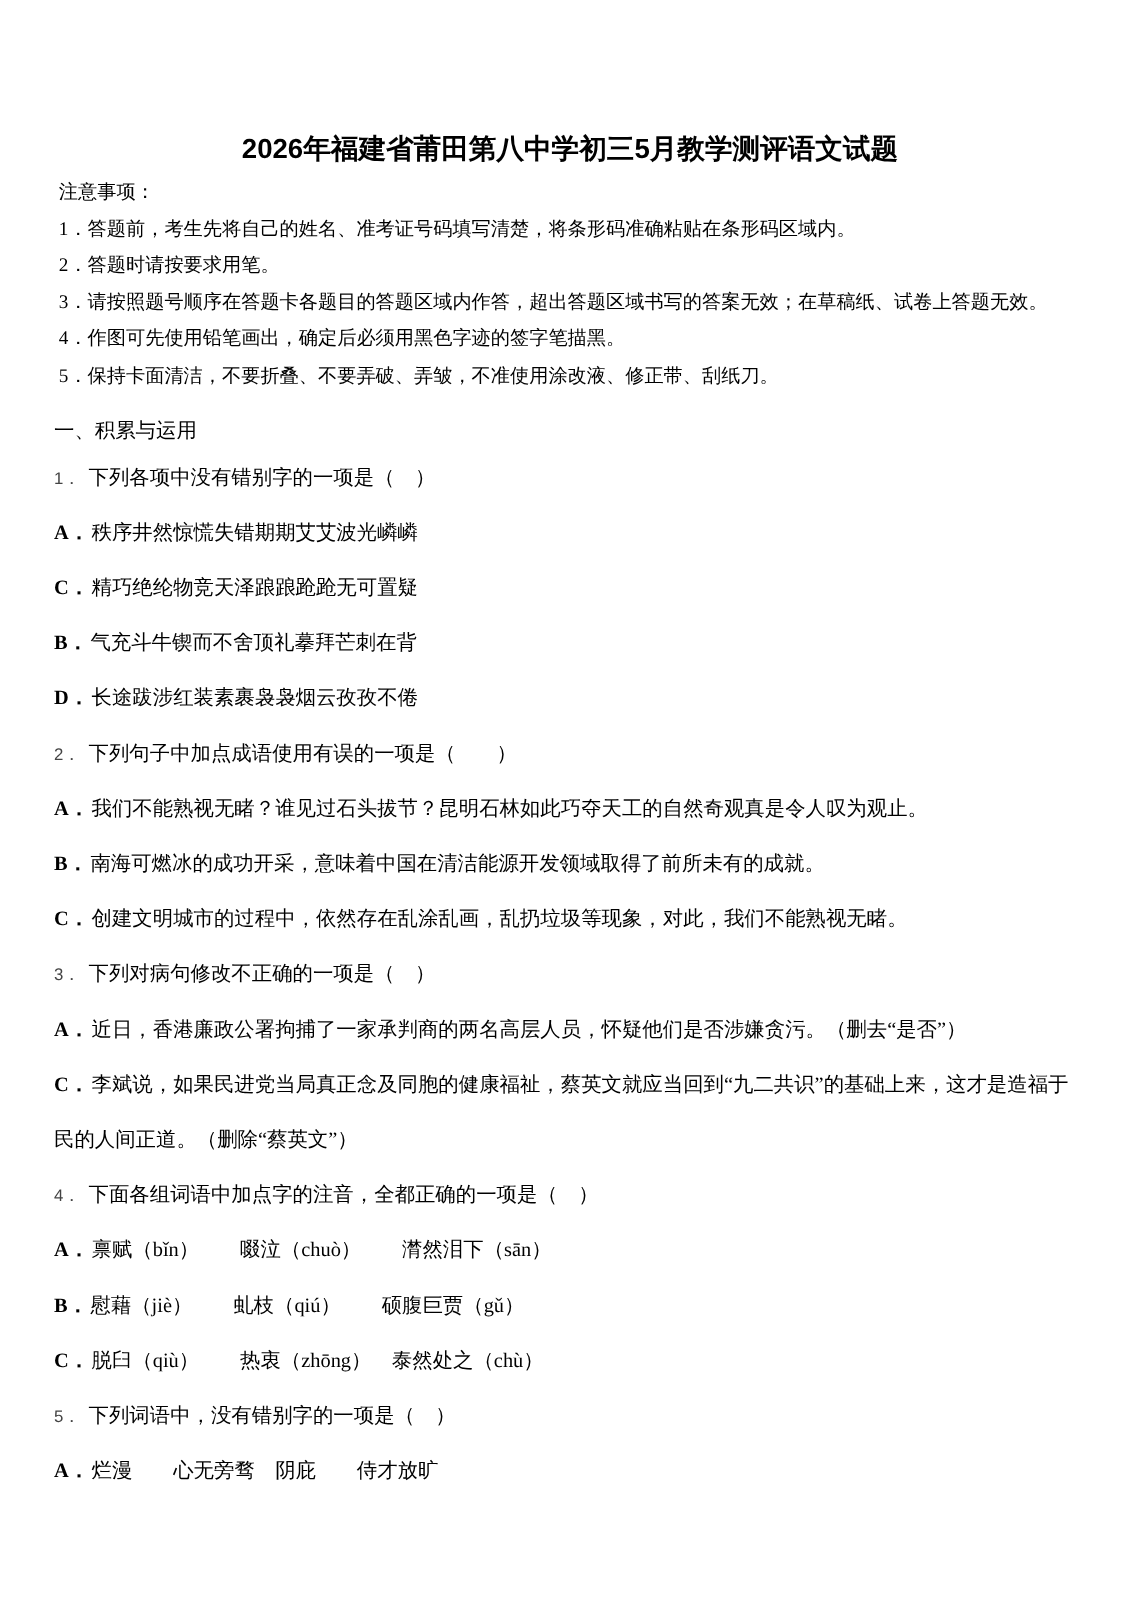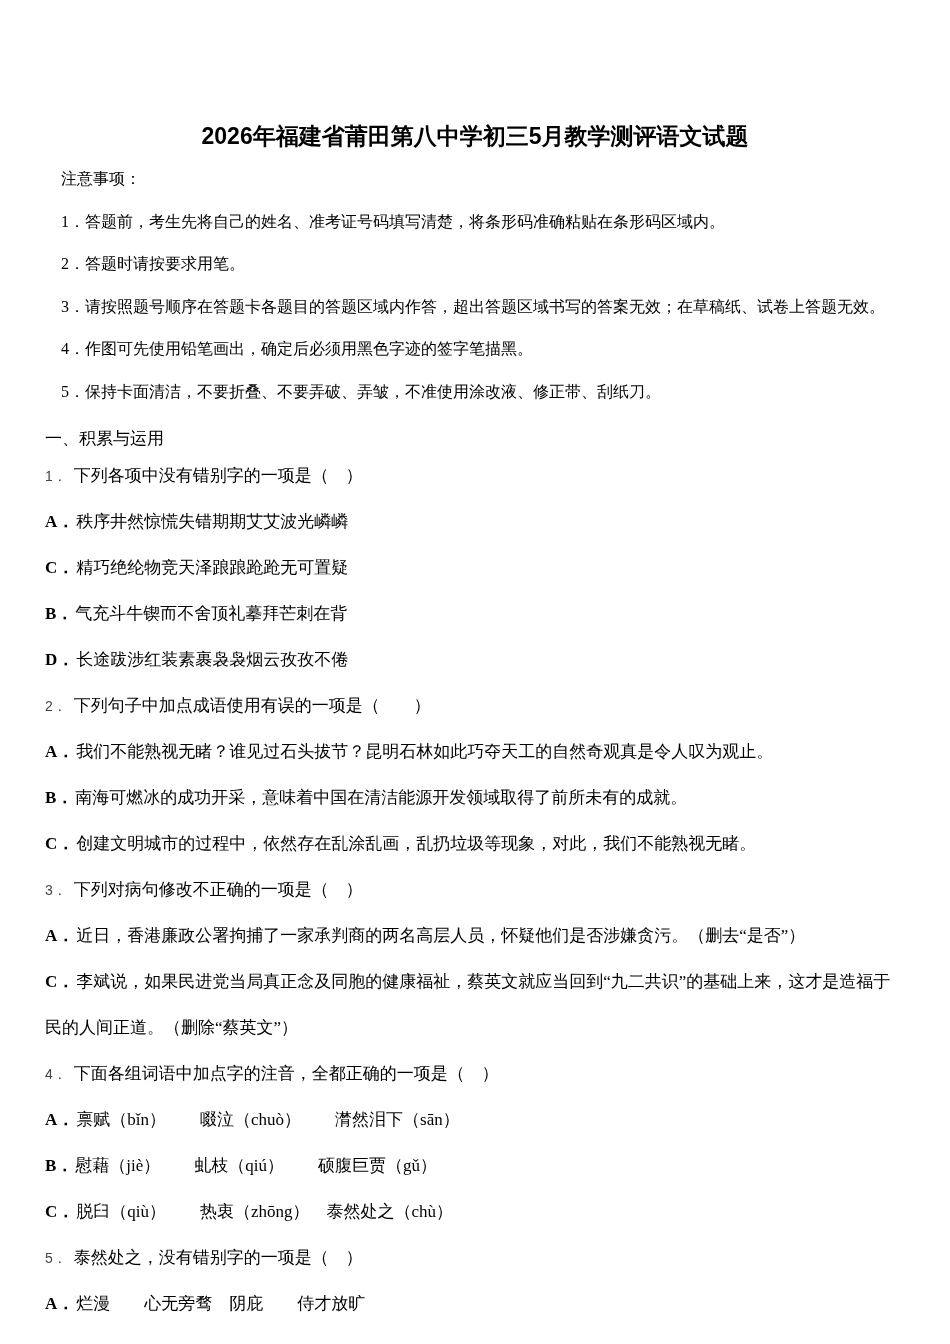--- a/index.html
+++ b/index.html
@@ -5,32 +5,33 @@
   html, body { margin: 0; padding: 0; background: #ffffff; }
   body {
     width: 950px;
     height: 1344px;
     font-family: "Liberation Serif", "DejaVu Serif", serif;
     color: #000000;
     overflow: hidden;
   }
   .page { padding: 106px 45px 0 45px; }
   .title {
-    margin: 16px 0 10px 0;
+    margin: 4px 0 10px 0;
     text-align: center;
     font-family: "Liberation Sans", "DejaVu Sans", sans-serif;
     font-size: 23px;
     font-weight: bold;
     line-height: 28px;
   }
-  .notice p { margin: 16px; font-size: 16px; line-height: 26.5px; }
+  .notice p { margin: 4px; font-size: 16px; line-height: 26.5px; }
   .section-heading {
     margin: 20px 0 0 0;
     font-size: 17px;
     line-height: 28px;
+    font-family: Liberation Mono, monospace;
   }
   .qa p { margin: 0; font-size: 17px; line-height: 46px; }
   .q-num {
     font-family: "Liberation Sans", "DejaVu Sans", sans-serif;
     font-size: 14px;
     color: #444444;
     margin-right: 7px;
   }
   .opt-label { font-weight: bold; margin-right: 2px; }
 </style>
@@ -67,18 +68,18 @@
 
     <p><span class="q-num">3．</span><span>下列对病句修改不正确的一项是（　）</span></p>
     <p><span class="opt-label">A．</span><span>近日，香港廉政公署拘捕了一家承判商的两名高层人员，怀疑他们是否涉嫌贪污。（删去“是否”）</span></p>
     <p><span class="opt-label">C．</span><span>李斌说，如果民进党当局真正念及同胞的健康福祉，蔡英文就应当回到“九二共识”的基础上来，这才是造福于民的人间正道。（删除“蔡英文”）</span></p>
 
     <p><span class="q-num">4．</span><span>下面各组词语中加点字的注音，全都正确的一项是（　）</span></p>
     <p><span class="opt-label">A．</span><span>禀赋（bǐn）　　啜泣（chuò）　　潸然泪下（sān）</span></p>
     <p><span class="opt-label">B．</span><span>慰藉（jiè）　　虬枝（qiú）　　硕腹巨贾（gǔ）</span></p>
     <p><span class="opt-label">C．</span><span>脱臼（qiù）　　热衷（zhōng）　泰然处之（chù）</span></p>
 
-    <p><span class="q-num">5．</span><span>泰然处之，没有错别字的一项是（　）</span></p>
+    <p><span class="q-num">5．</span><span>下列词语中，没有错别字的一项是（　）</span></p>
     <p><span class="opt-label">A．</span><span>烂漫　　心无旁骛　阴庇　　侍才放旷</span></p>
 
   </div>
 
 </div>
 
 </body></html>

